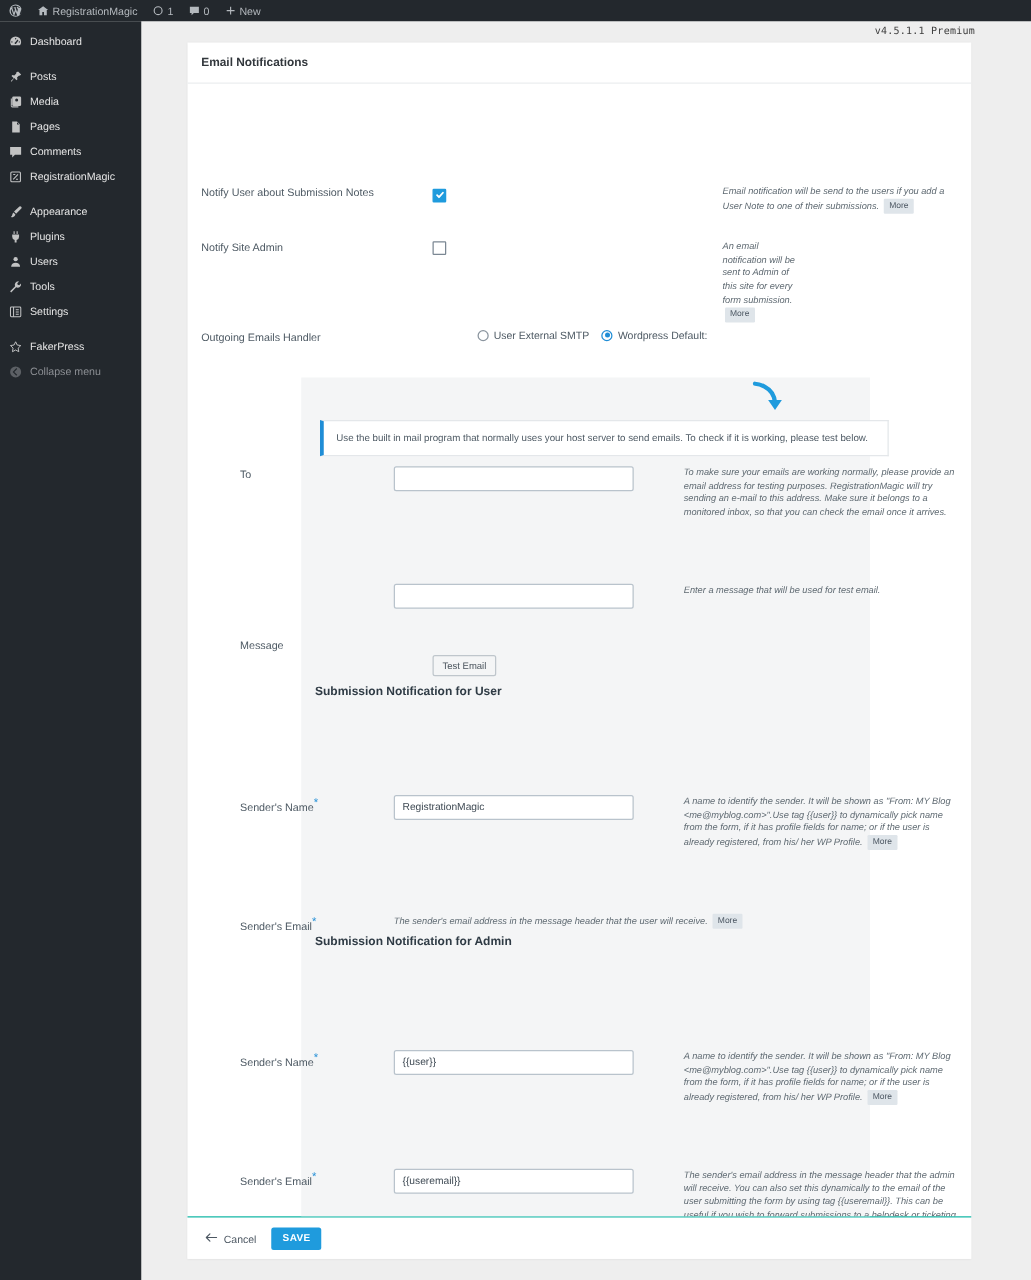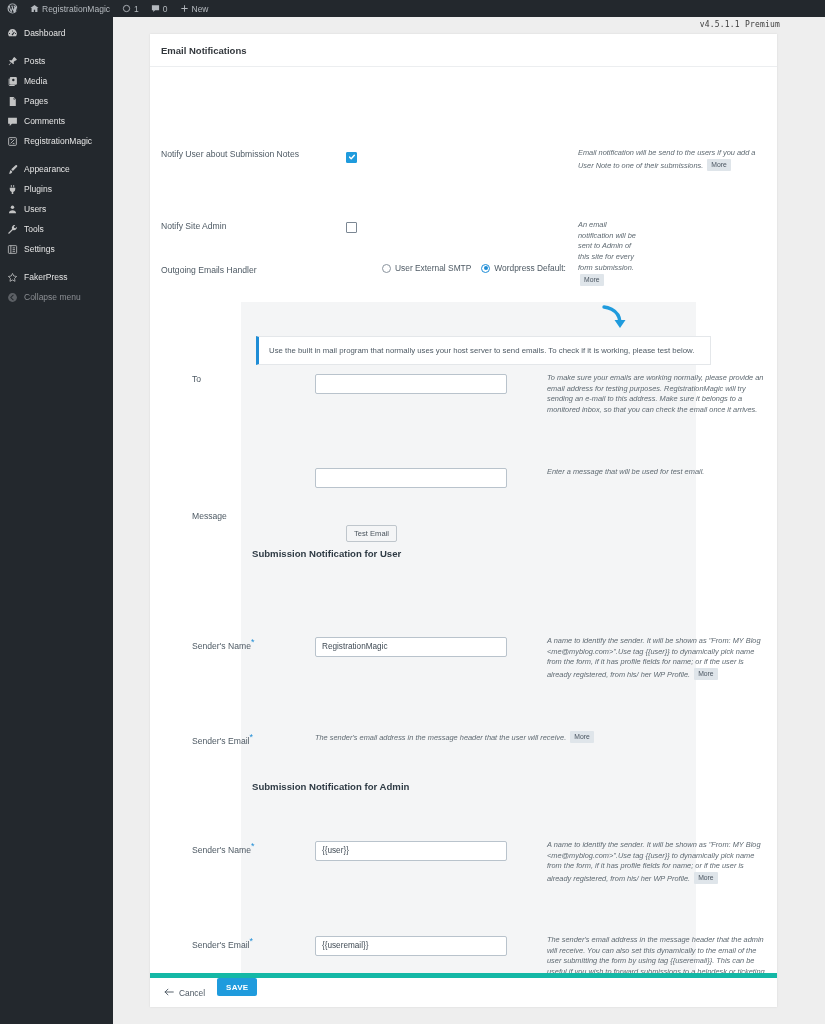--- a/index.html
+++ b/index.html
@@ -49,22 +49,22 @@
     background: #ffffff; box-shadow: 0 0 2px rgba(0,0,0,.09);
     display: flex; flex-direction: column;
   }
   #card-header {
     height: 33px; border-bottom: 1px solid #eceef0;
     display: flex; align-items: center; padding-left: 11px;
     font-size: 9.5px; font-weight: bold; color: #32373c;
   }
   #card-body { flex: 1; position: relative; overflow: hidden; }
   #card-footer {
-    height: 34px; border-top: 5px solid #14b8a6; background: #fff;
-    display: flex; padding-left: 14px; gap: 12px;
+    height: 34px; border-top: 1px solid #14b8a6; background: #fff;
+    display: flex; align-items: center; padding-left: 14px; gap: 12px;
   }
   
   .row { display: flex; align-items: flex-start; padding: 0 11px; }
   .row-label {
     width: 185px; flex: none; font-size: 8.6px; color: #4e5a64; padding-top: 2px;
   }
   .row-label .req { color: #1f8dd6; font-size: 9px; vertical-align: super; }
   .row-ctrl { width: 232px; flex: none; }
   .row-help {
     flex: 1; font-size: 7.4px; line-height: 1.45; color: #5f6a72;
@@ -314,21 +314,21 @@
                 <path d="M2.5 6.2 L4.8 8.6 L9.5 3.3"></path>
               </svg>
           </span>
         </div>
         <div class="row-help">
           <span>Email notification will be send to the users if you add a User Note to one of their submissions.</span>
           <span class="more-badge">More</span>
         </div>
       </div>
 
-      <div class="row" style="position:absolute;left:0;top:152px;width:503px;padding-left:11px;">
+      <div class="row" style="position:absolute;left:0;top:124px;width:503px;padding-left:11px;">
         <div class="row-label">Notify Site Admin</div>
         <div class="row-ctrl">
           <span class="chk"></span>
         </div>
         <div class="row-help">
           <span>An email notification will be sent to Admin of this site for every form submission.</span>
           <span class="more-badge">More</span>
         </div>
       </div>
 
@@ -388,21 +388,21 @@
       <div class="row" style="position:absolute;left:0;top:663px;width:627px;">
         <div class="row-label" style="padding-left:31px;width:154px;">
           <span>Sender's Email</span><span class="req">*</span>
         </div>
         <div class="row-help">
           <span>The sender's email address in the message header that the user will receive.</span>
           <span class="more-badge">More</span>
         </div>
       </div>
 
-      <div class="sec-title" style="position:absolute;left:91px;top:714px;width:455px;">Submission Notification for Admin</div>
+      <div class="sec-title" style="position:absolute;left:91px;top:681px;width:455px;">Submission Notification for Admin</div>
 
       <div class="row" style="position:absolute;left:0;top:772px;width:627px;">
         <div class="row-label" style="padding-left:31px;width:154px;">
           <span>Sender's Name</span><span class="req">*</span>
         </div>
         <div class="row-ctrl">
           <input class="txtin" type="text" value="{{user}}" style="">
         </div>
         <div class="row-help">
           <span>A name to identify the sender. It will be shown as "From: MY Blog &lt;me@myblog.com&gt;".Use tag {{user}} to dynamically pick name from the form, if it has profile fields for name; or if the user is already registered, from his/ her WP Profile.</span>

